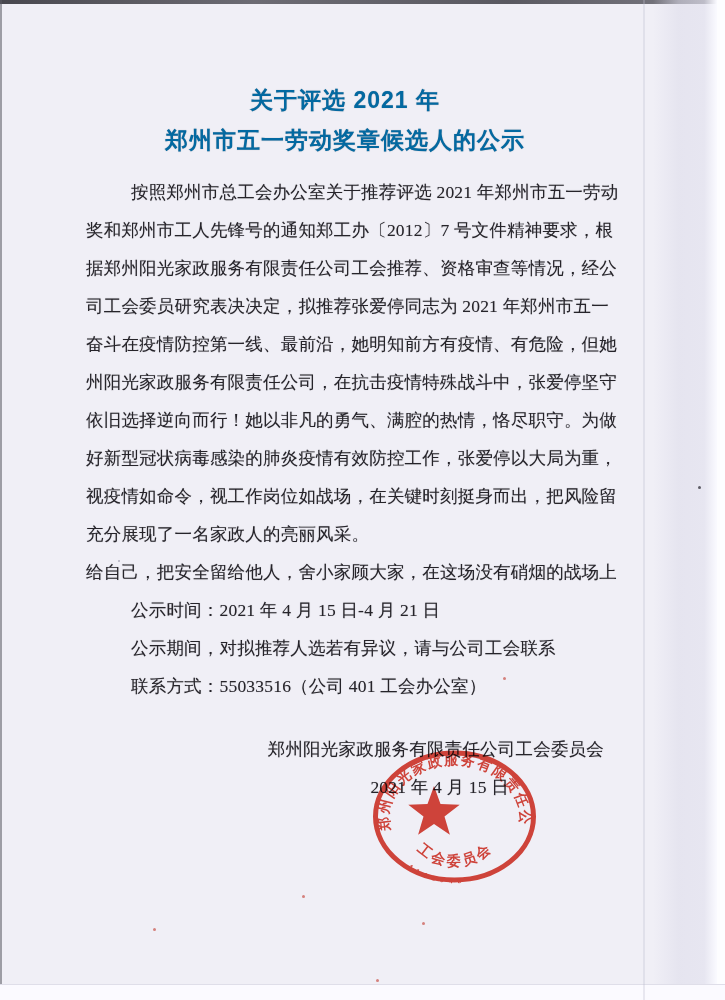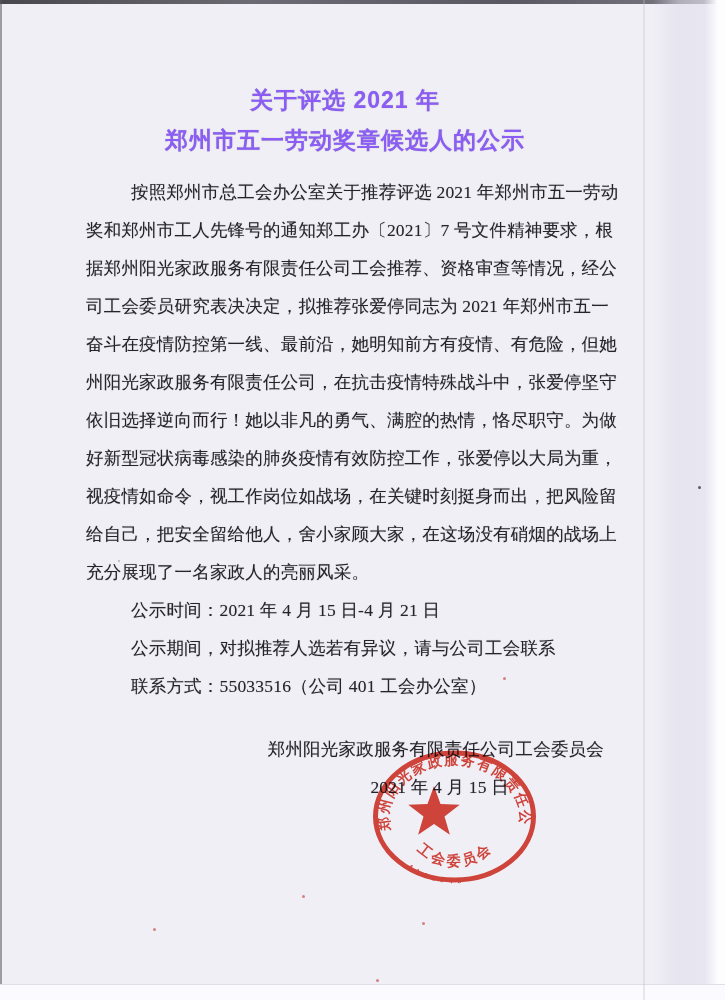--- a/index.html
+++ b/index.html
@@ -23,21 +23,21 @@
   .speck{position:absolute;border-radius:50%;}
   .speck.red{width:3px;height:3px;background:rgba(196,69,60,.65);}
   .speck.dark{width:3px;height:3px;background:rgba(58,58,66,.8);}
   .speck.gray{width:2px;height:2px;background:rgba(150,148,165,.7);}
 
   
   .content{position:absolute;left:85px;top:80px;width:520px;}
   .title{
     margin:0;font-family:"Liberation Sans",sans-serif;
     font-size:23px;font-weight:700;line-height:40px;
-    text-align:center;letter-spacing:1px;color:#8b5cf6;
+    text-align:center;letter-spacing:1px;color:#0369a1;
     text-shadow:0 0 1px rgba(30,30,35,.35);
   }
   .body-block{margin-top:14px;}
   .line{
     margin:1px;font-size:17.5px;line-height:37px;height:37px;
     white-space:nowrap;letter-spacing:.2px;
     text-shadow:0 0 1px rgba(40,40,48,.3);
   }
   .indent{padding-left:45px;}
   .sig-line{margin-top:26px;text-align:right;}
@@ -69,31 +69,31 @@
   <div class="speck dark" style="left:698px;top:486px"></div>
   <div class="speck gray" style="left:118px;top:560px"></div>
   <div class="speck gray" style="left:560px;top:300px"></div>
 
   <div class="content">
     <h1 class="title">关于评选 2021 年</h1>
     <h1 class="title">郑州市五一劳动奖章候选人的公示</h1>
 
     <div class="body-block">
       <p class="line indent">按照郑州市总工会办公室关于推荐评选 2021 年郑州市五一劳动</p>
-      <p class="line">奖和郑州市工人先锋号的通知郑工办〔2021〕7 号文件精神要求，根</p>
+      <p class="line">奖和郑州市工人先锋号的通知郑工办〔2012〕7 号文件精神要求，根</p>
       <p class="line">据郑州阳光家政服务有限责任公司工会推荐、资格审查等情况，经公</p>
       <p class="line">司工会委员研究表决决定，拟推荐张爱停同志为 2021 年郑州市五一</p>
 
       <p class="line">奋斗在疫情防控第一线、最前沿，她明知前方有疫情、有危险，但她</p>
       <p class="line">州阳光家政服务有限责任公司，在抗击疫情特殊战斗中，张爱停坚守</p>
       <p class="line">依旧选择逆向而行！她以非凡的勇气、满腔的热情，恪尽职守。为做</p>
       <p class="line">好新型冠状病毒感染的肺炎疫情有效防控工作，张爱停以大局为重，</p>
       <p class="line">视疫情如命令，视工作岗位如战场，在关键时刻挺身而出，把风险留</p>
+      <p class="line">充分展现了一名家政人的亮丽风采。</p>
       <p class="line">给自己，把安全留给他人，舍小家顾大家，在这场没有硝烟的战场上</p>
-      <p class="line">充分展现了一名家政人的亮丽风采。</p>
 
       <p class="line indent">公示时间：2021 年 4 月 15 日-4 月 21 日</p>
       <p class="line indent">公示期间，对拟推荐人选若有异议，请与公司工会联系</p>
       <p class="line indent">联系方式：55033516（公司 401 工会办公室）</p>
 
       <p class="line sig-line">郑州阳光家政服务有限责任公司工会委员会</p>
       <p class="line date-line">2021 年 4 月 15 日</p>
     </div>
   </div>
 

